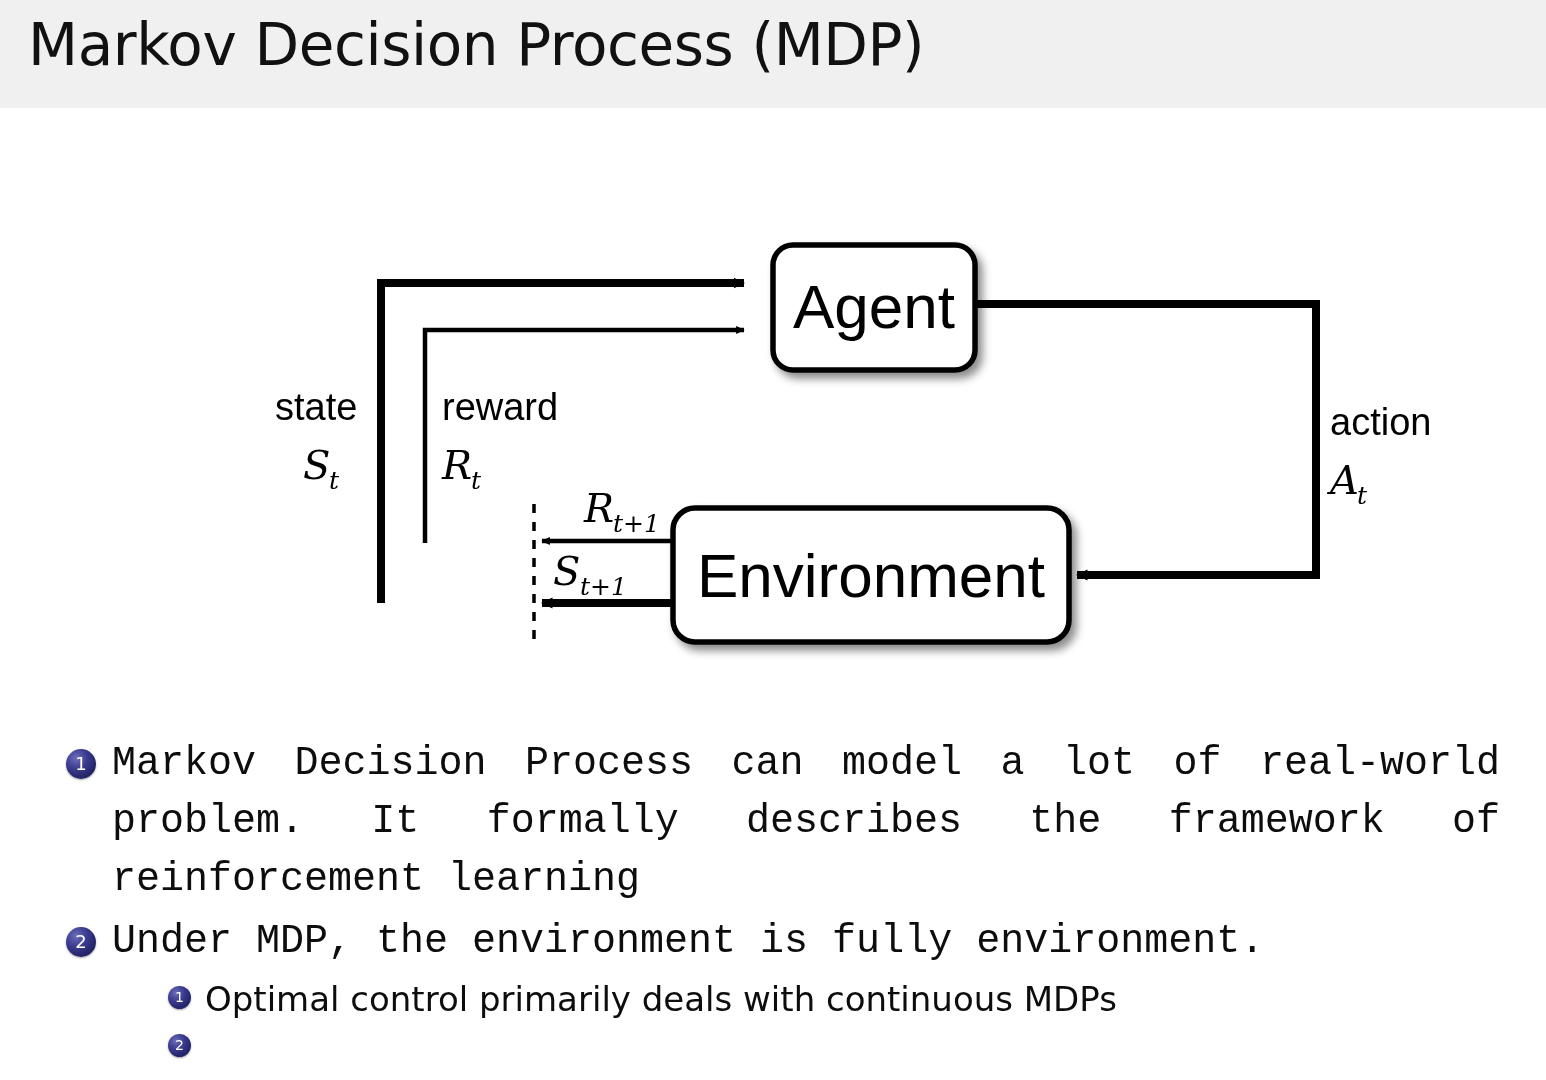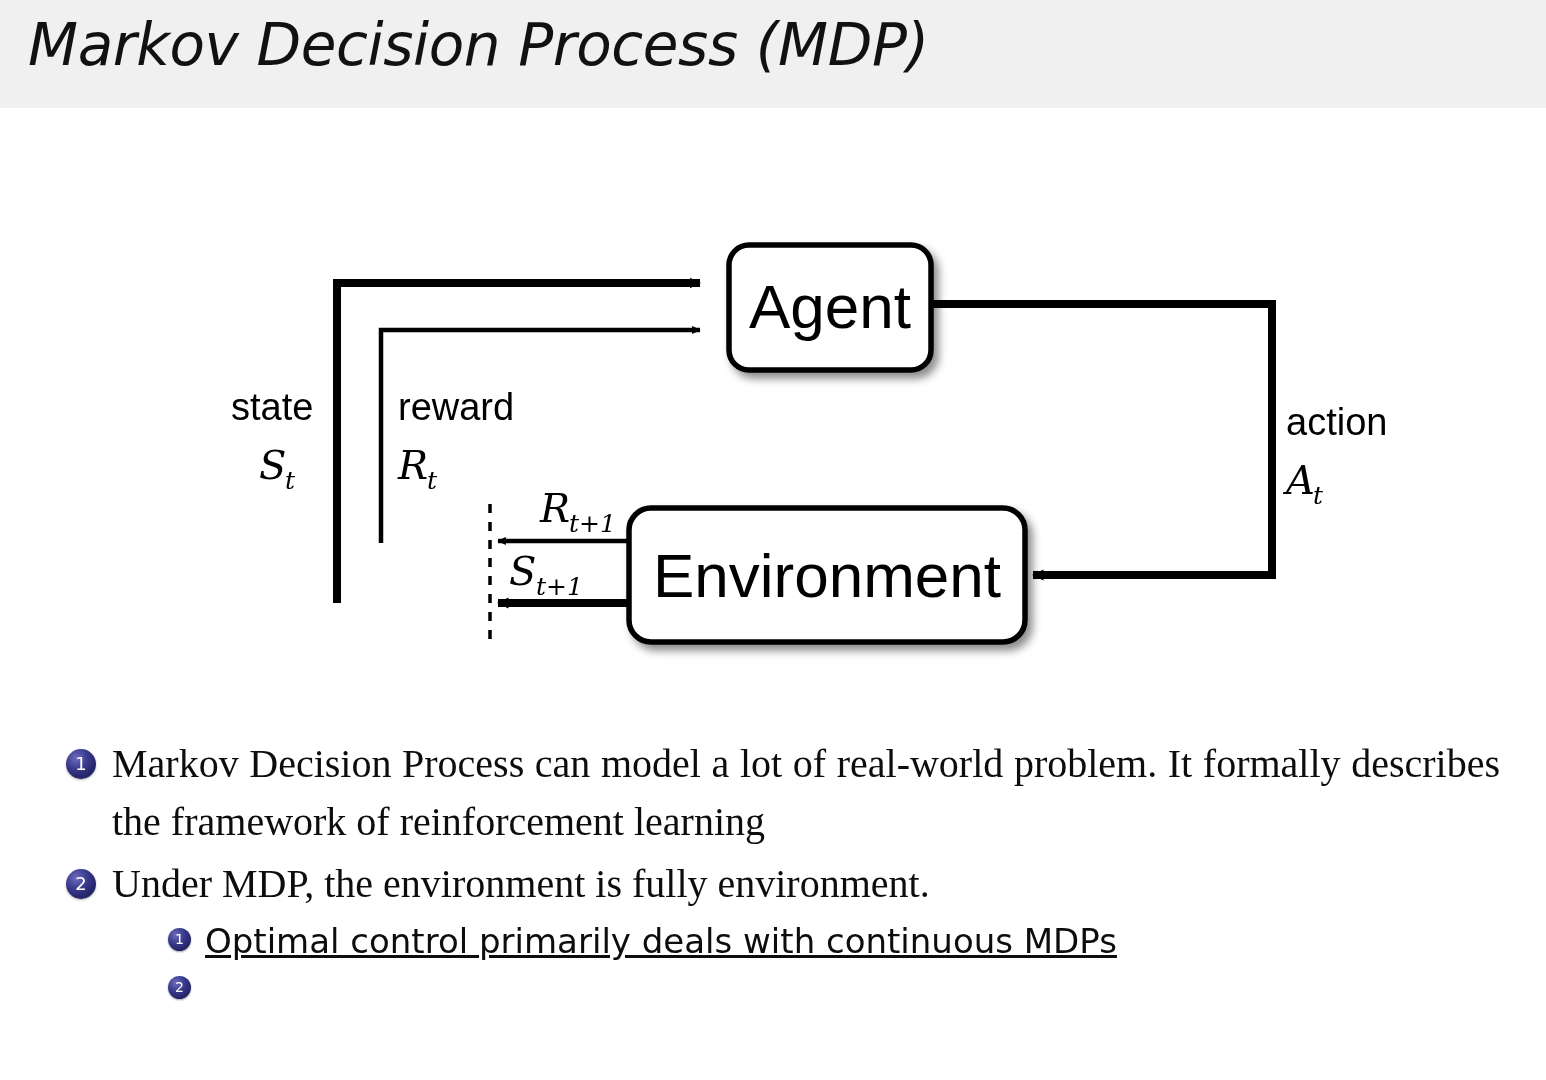--- a/index.html
+++ b/index.html
@@ -28,30 +28,30 @@
     position: absolute;
     left: 28px;
     top: 14px;
     font-family: "DejaVu Sans", sans-serif;
     font-size: 58px;
     font-weight: 400;
     letter-spacing: -0.4px;
     color: #111111;
     white-space: nowrap;
     line-height: 1.1;
-    font-style: italic;
   }
 
   
   .diagram {
     position: absolute;
     left: 0;
     top: 108px;
     width: 1420px;
     height: 590px;
+    padding-left: 44px;
   }
   .diagram svg { display: block; }
 
   .node-box-label {
     font-family: "Liberation Sans", "DejaVu Sans", sans-serif;
     font-size: 62px;
     fill: #000000;
   }
   .plain-label {
     font-family: "Liberation Sans", "DejaVu Sans", sans-serif;
@@ -113,36 +113,35 @@
   }
   .marker-lvl2 {
     width: 23px;
     height: 23px;
     line-height: 23px;
     font-size: 14px;
     margin-top: 11px;
     margin-right: 14px;
   }
   .bullet-text-lvl1 {
-    font-family: Liberation Serif, serif;
+    font-family: Liberation Mono, monospace;
     font-size: 40px;
     line-height: 1.45;
     color: #0d0d0d;
     max-width: 1388px;
     text-align: justify;
     text-justify: inter-word;
   }
   .bullet-text-lvl2 {
     font-family: "DejaVu Sans", sans-serif;
     font-size: 34px;
     line-height: 1.42;
     color: #0d0d0d;
     max-width: 1280px;
     white-space: nowrap;
-    text-decoration: underline;
   }
 </style>
 </head>
 <body>
 
 <div class="header-band"></div>
 <div class="slide-title">Markov Decision Process (MDP)</div>
 
 <div class="diagram">
 <svg width="1546" height="590" viewBox="0 0 1546 590" xmlns="http://www.w3.org/2000/svg">

